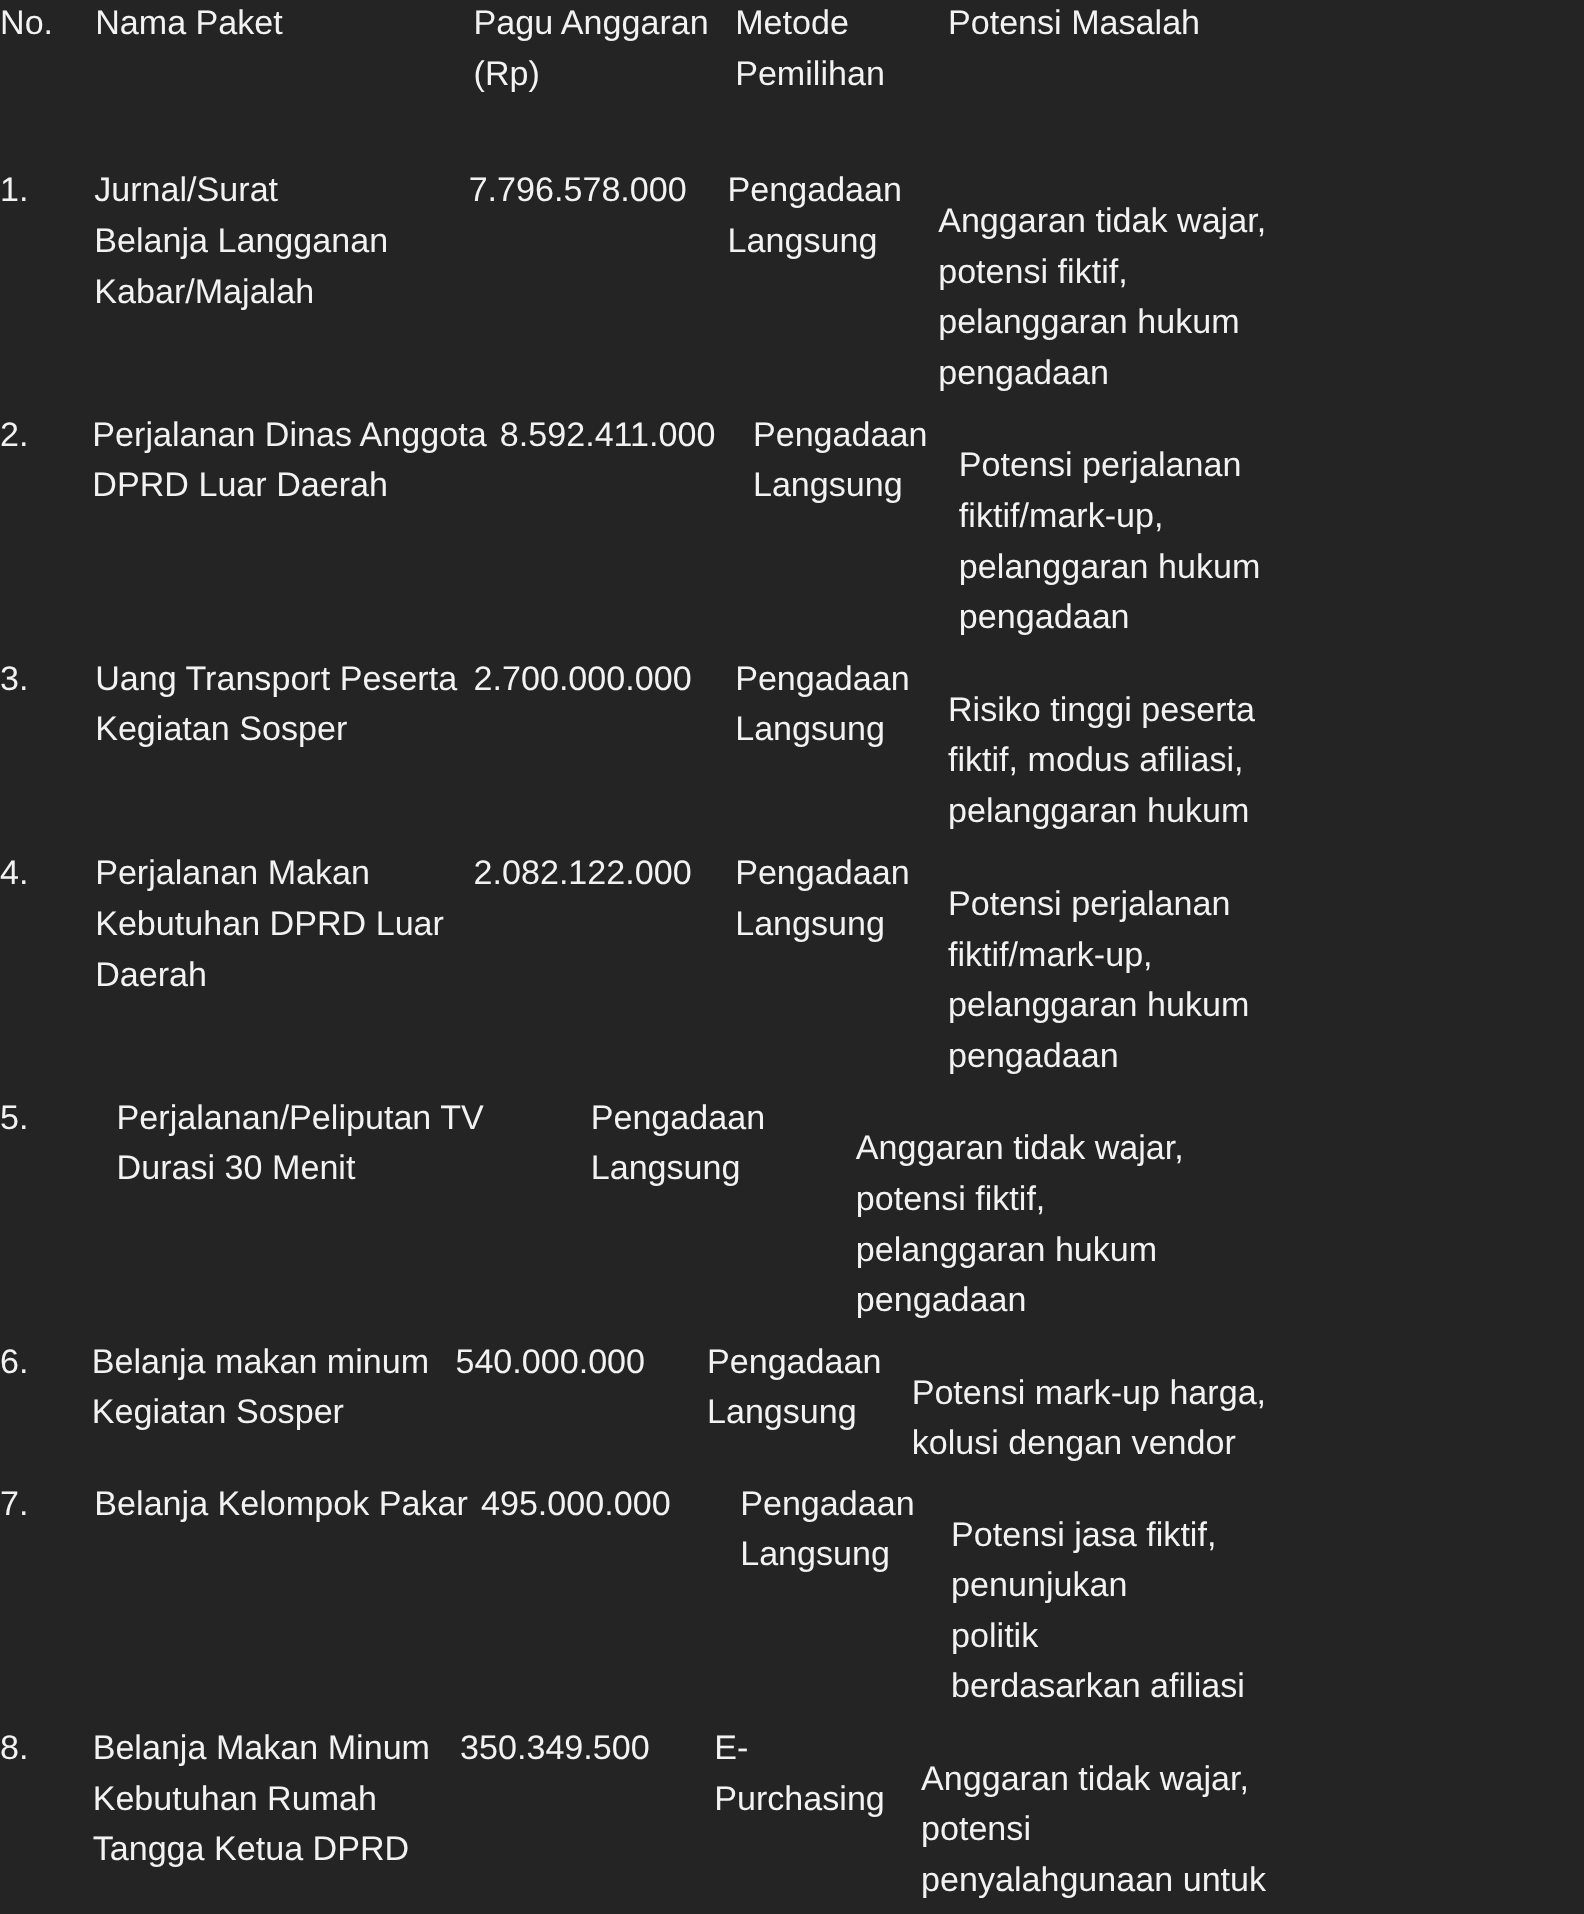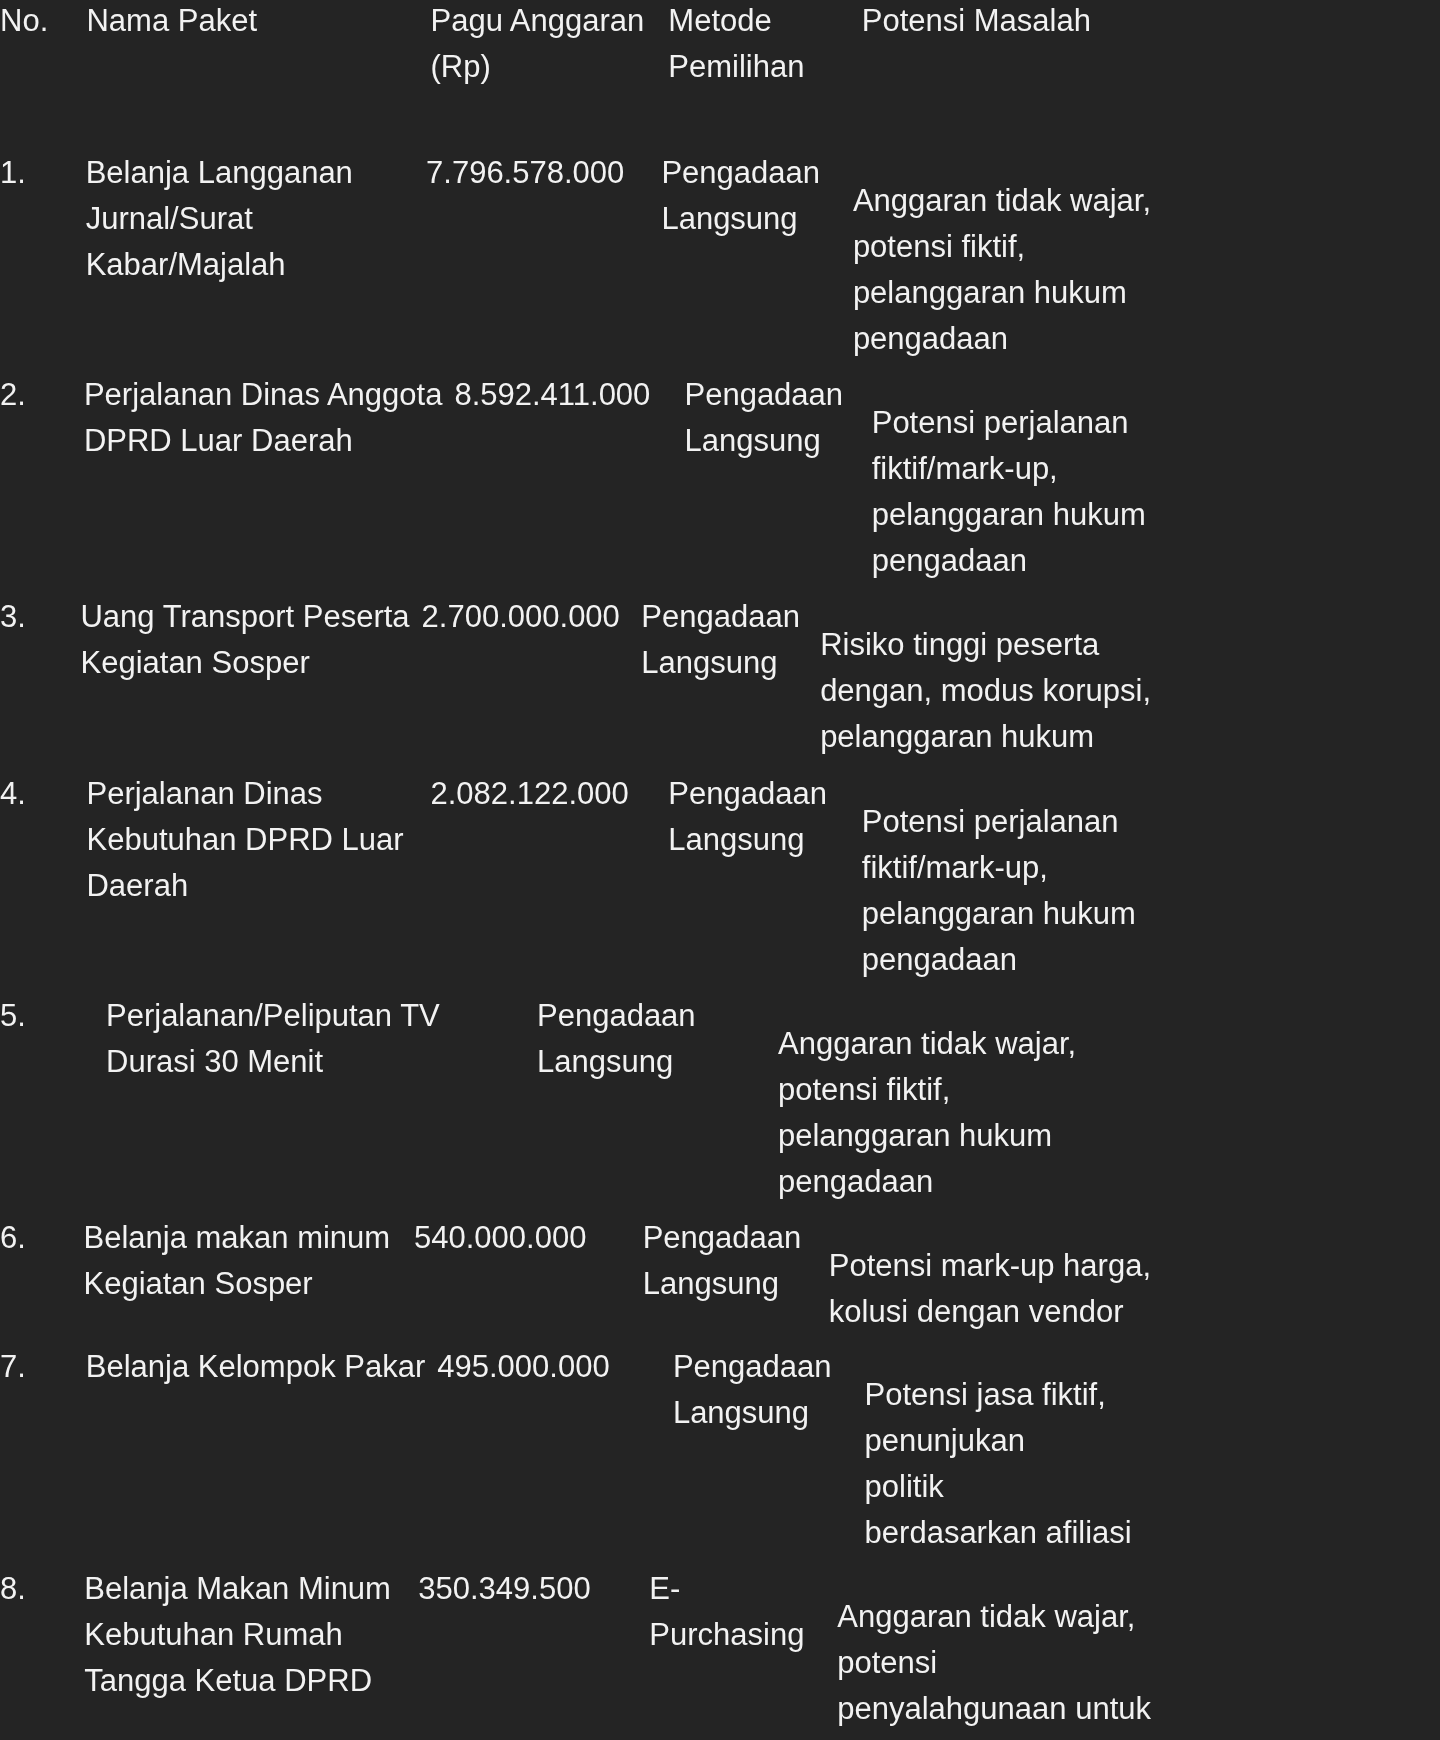--- a/index.html
+++ b/index.html
@@ -44,22 +44,22 @@
       <span class="line">Potensi Masalah</span>
     </div>
   </div>
 
   <div id="rows">
       <div class="row" style="height: 222px;">
         <div class="cell c-no">
           <span class="line">1.</span>
         </div>
         <div class="cell c-name">
+          <span class="line">Jurnal/Surat</span>
           <span class="line">Belanja Langganan</span>
-          <span class="line">Jurnal/Surat</span>
           <span class="line">Kabar/Majalah</span>
         </div>
         <div class="cell c-pagu">
           <span class="line">7.796.578.000</span>
         </div>
         <div class="cell c-metode">
           <span class="line">Pengadaan</span>
           <span class="line">Langsung</span>
         </div>
         <div class="cell c-potensi">
@@ -101,30 +101,30 @@
         </div>
         <div class="cell c-pagu">
           <span class="line">2.700.000.000</span>
         </div>
         <div class="cell c-metode">
           <span class="line">Pengadaan</span>
           <span class="line">Langsung</span>
         </div>
         <div class="cell c-potensi">
           <span class="line">Risiko tinggi peserta</span>
-          <span class="line">dengan, modus korupsi,</span>
+          <span class="line">fiktif, modus afiliasi,</span>
           <span class="line">pelanggaran hukum</span>
         </div>
       </div>
       <div class="row" style="height: 222px;">
         <div class="cell c-no">
           <span class="line">4.</span>
         </div>
         <div class="cell c-name">
-          <span class="line">Perjalanan Dinas</span>
+          <span class="line">Perjalanan Makan</span>
           <span class="line">Kebutuhan DPRD Luar</span>
           <span class="line">Daerah</span>
         </div>
         <div class="cell c-pagu">
           <span class="line">2.082.122.000</span>
         </div>
         <div class="cell c-metode">
           <span class="line">Pengadaan</span>
           <span class="line">Langsung</span>
         </div>

